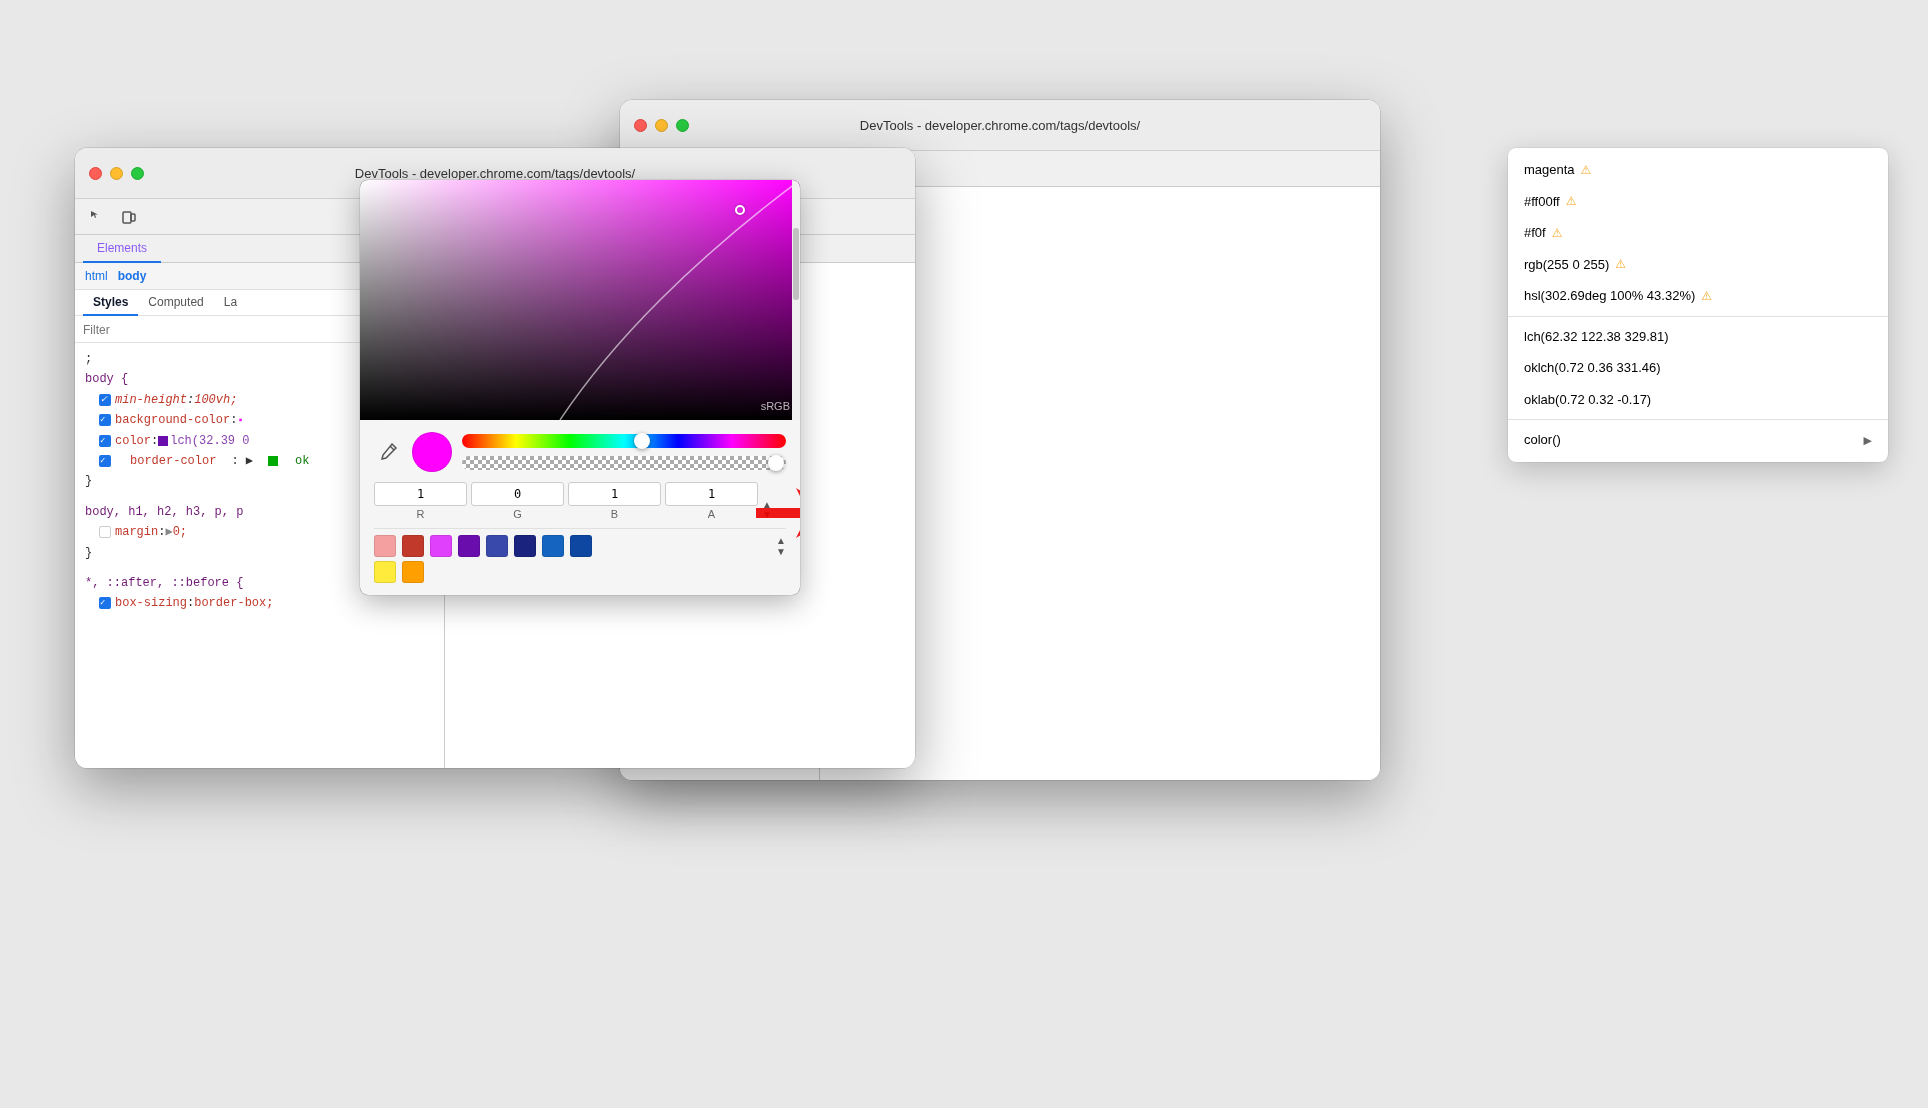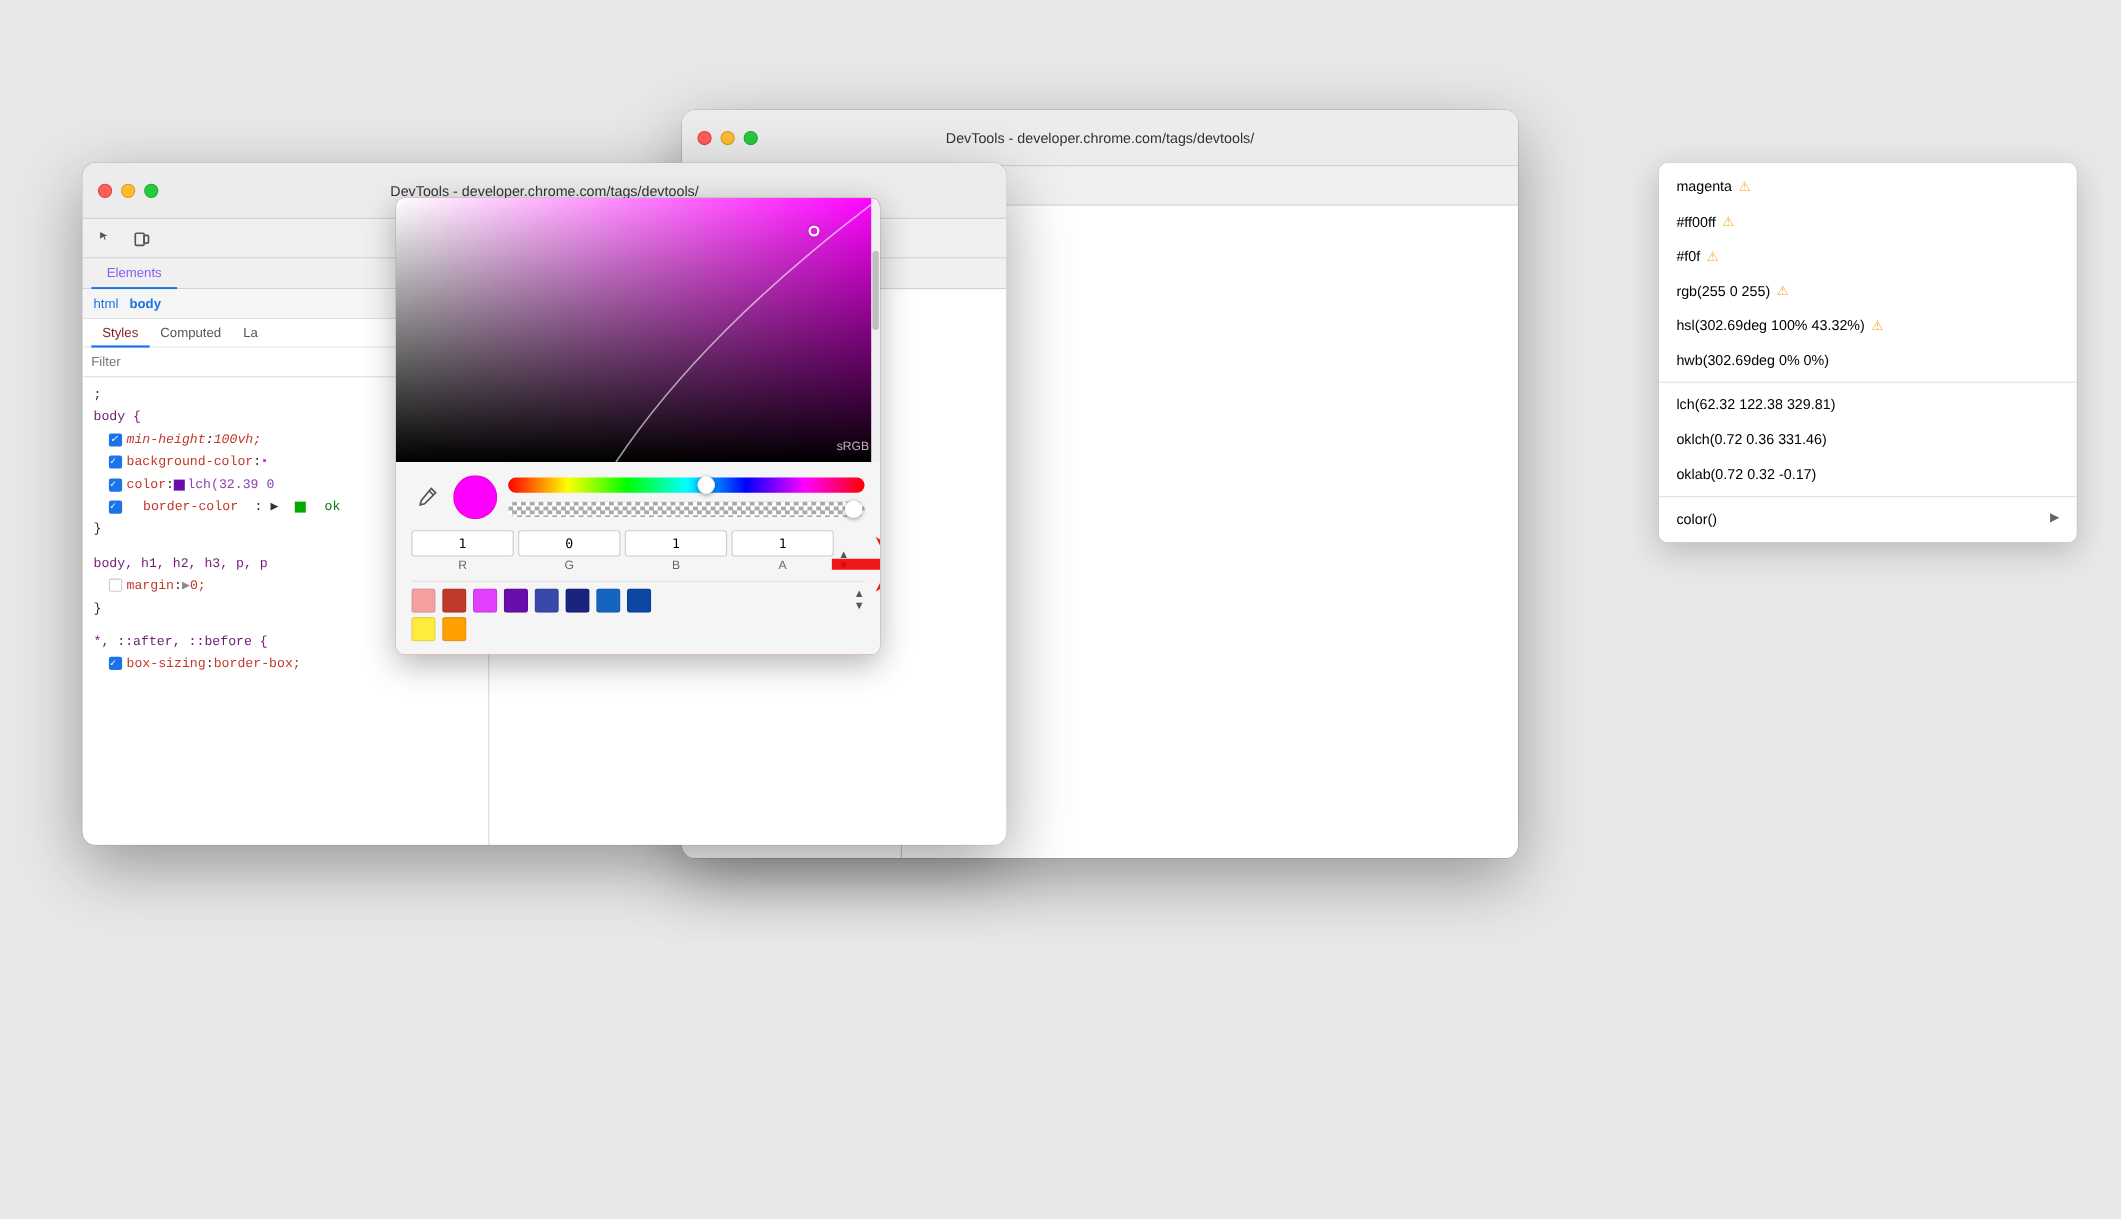--- a/index.html
+++ b/index.html
@@ -155,22 +155,23 @@
     .css-sub-tab {
       padding: 5px 10px;
       font-size: 12px;
       color: #555;
       cursor: pointer;
       border-bottom: 2px solid transparent;
       margin-bottom: -1px;
     }
 
     .css-sub-tab.active {
-      color: #7f1d1d;
+      color: #0f172a;
       border-bottom: 2px solid #1a73e8;
+      font-weight: bold;
     }
 
     .filter-bar {
       padding: 4px 8px;
       border-bottom: 1px solid #e0e0e0;
       background: #fff;
     }
 
     .filter-input {
       width: 100%;
@@ -222,21 +223,21 @@
       align-items: center;
       line-height: 1.7;
     }
 
     
     .color-picker {
       position: absolute;
       left: 360px;
       top: 180px;
       width: 440px;
-      background: #fca5a5;
+      background: #404040;
       border-radius: 8px;
       box-shadow: 0 8px 30px rgba(0,0,0,0.3), 0 0 0 0.5px rgba(0,0,0,0.15);
       z-index: 100;
       overflow: hidden;
     }
 
     .color-gradient {
       width: 100%;
       height: 240px;
       position: relative;
@@ -761,23 +762,20 @@
     <span class="warning-icon">⚠</span>
   </div>
   <div class="format-item">
     <span>rgb(255 0 255)</span>
     <span class="warning-icon">⚠</span>
   </div>
   <div class="format-item">
     <span>hsl(302.69deg 100% 43.32%)</span>
     <span class="warning-icon">⚠</span>
   </div>
-  <div class="format-item">
-    <span>hwb(302.69deg 0% 0%)</span>
-  </div>
   <div class="format-separator"></div>
   <div class="format-item">
     <span>lch(62.32 122.38 329.81)</span>
   </div>
   <div class="format-item">
     <span>oklch(0.72 0.36 331.46)</span>
   </div>
   <div class="format-item">
     <span>oklab(0.72 0.32 -0.17)</span>
   </div>

